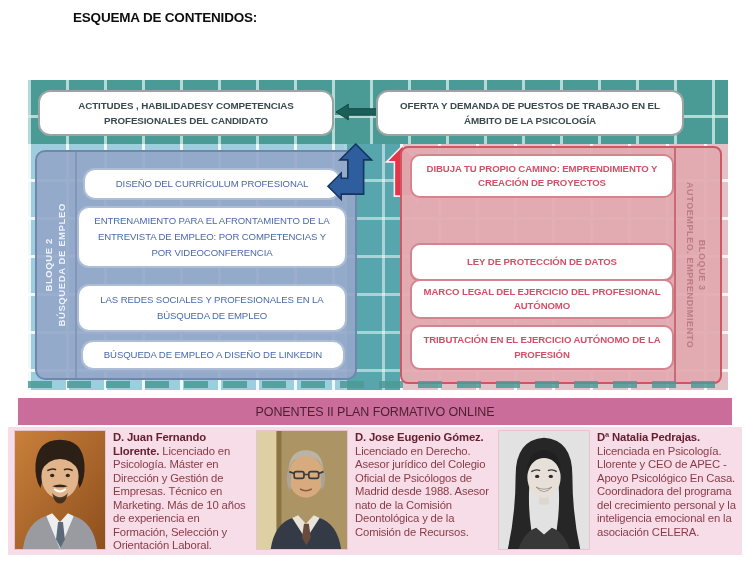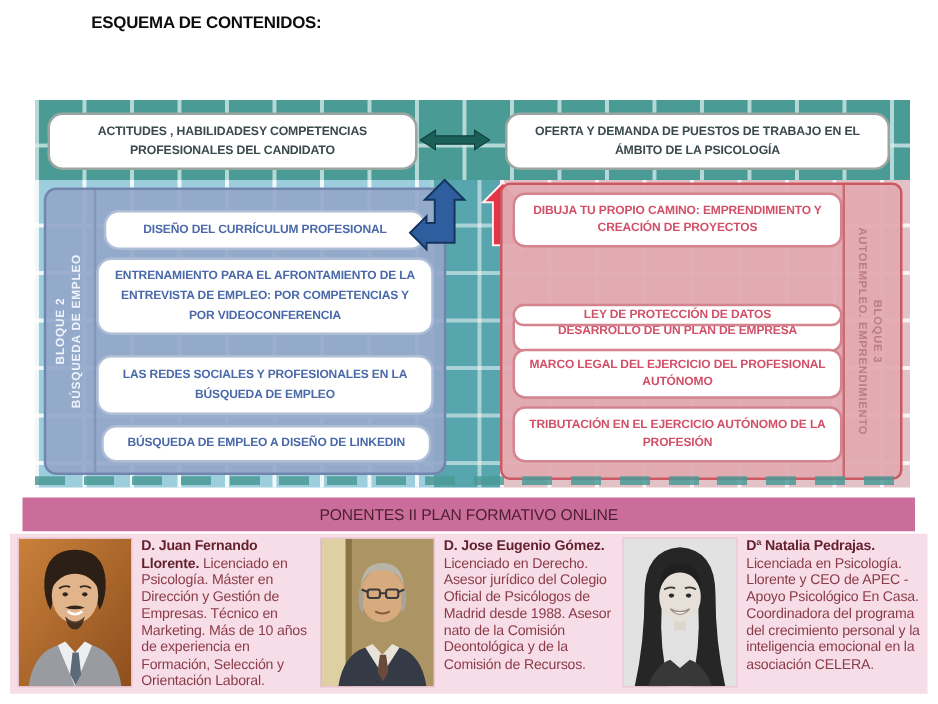--- a/index.html
+++ b/index.html
@@ -24,61 +24,61 @@
     background-size:38px 38px; }
 
   .top-band { position:absolute; left:0; top:36px; width:700px; height:64px;
     background-color:#4a9a96; --grout:rgba(215,238,235,.75); }
 
   .wbox { position:absolute; background:#fff; border:2px solid #9aa5a2; border-radius:12px;
     display:flex; align-items:center; justify-content:center; text-align:center;
     font-weight:bold; font-size:9.8px; color:#39494c; line-height:1.55; padding:2px 14px;
     letter-spacing:-0.1px; }
   .wbox.left  { left:10px;  top:10px; width:296px; height:46px; }
-  .wbox.right { left:376px; top:10px; width:308px; height:46px; }
+  .wbox.right { left:348px; top:10px; width:308px; height:46px; }
 
   .h-arrow { position:absolute; left:308px; top:19px; width:56px; height:26px; }
 
   .middle-band { position:absolute; left:0; top:100px; width:700px; height:246px; }
   .zone { position:absolute; top:0; height:246px; }
   .zone-left   { left:0;     width:316px; background-color:#9dcede; --grout:rgba(255,255,255,.85); }
   .zone-center { left:316px; width:56px;  background-color:#57a5ad; --grout:rgba(255,255,255,.5); }
   .zone-right  { left:372px; width:328px; background-color:#e3c2c7; --grout:rgba(255,255,255,.8); }
   .middle-band::after { content:""; position:absolute; left:0; bottom:2px; width:700px; height:7px;
     background:repeating-linear-gradient(90deg, rgba(74,154,150,.85) 0 24px, transparent 24px 39px); }
 
   
   .bloque2 { position:absolute; left:7px; top:6px; width:322px; height:230px;
     background:rgba(148,167,201,.92); border:2px solid #7286ad; border-radius:10px; }
   .b2-strip { position:absolute; left:0; top:0; width:40px; height:100%;
     border-right:2px solid #8497b8; display:flex; align-items:center; justify-content:center; }
   .vlabel { white-space:nowrap; text-align:center; font-weight:bold; line-height:1.35; }
   .b2-strip .vlabel { transform:rotate(-90deg); color:#eef2fa; font-size:9.5px; letter-spacing:.6px; }
   .b2box { position:absolute; background:#fff; border:2px solid #aebdd6; border-radius:12px;
     display:flex; align-items:center; justify-content:center; text-align:center;
-    font-weight:bold; font-size:9.6px; color:#4a69a9; line-height:1.7; padding:2px 10px;
+    font-weight:normal; font-size:9.6px; color:#4a69a9; line-height:1.7; padding:2px 10px;
     letter-spacing:-0.1px; }
   .b2box.i0 { left:46px; top:16px;  width:258px; height:32px; }
   .b2box.i1 { left:40px; top:54px;  width:270px; height:62px; }
   .b2box.i2 { left:40px; top:132px; width:270px; height:48px; }
   .b2box.i3 { left:44px; top:188px; width:264px; height:30px; }
 
   
   .bloque3 { position:absolute; left:372px; top:2px; width:322px; height:238px;
     background:rgba(226,170,176,.95); border:2px solid #cc5864; border-radius:8px; }
   .b3-strip { position:absolute; right:4px; top:0; width:42px; height:100%;
     border-left:2px solid #c96a74; display:flex; align-items:center; justify-content:center; }
   .b3-strip .vlabel { transform:rotate(90deg); color:#bd7c87; font-size:9px; letter-spacing:.6px; }
   .b3box { position:absolute; background:#fff; border:2px solid #d4848e; border-radius:10px;
     display:flex; align-items:center; justify-content:center; text-align:center;
     font-weight:bold; font-size:9.6px; color:#d25067; line-height:1.5; padding:2px 10px;
     letter-spacing:-0.1px; }
   .b3box.i0 { left:8px; top:6px;   width:264px; height:44px; }
   .b3box.i1 { left:8px; top:58px;  width:264px; height:33px;margin-top:43px; }
-  .b3box.i2 { left:8px; top:95px;  width:264px; height:18px; }
+  .b3box.i2 { left:8px; top:95px;  width:264px; height:38px; }
   .b3box.i3 { left:8px; top:131px; width:264px; height:40px; }
   .b3box.i4 { left:8px; top:177px; width:264px; height:45px; }
 
   .branch-arrows { position:absolute; left:296px; top:-2px; width:110px; height:64px; }
 
   
   .ponentes-bar { position:absolute; left:18px; top:398px; width:714px; height:27px;
     background:#cb6d9b; color:#4a1f2e; font-weight:normal; font-size:12.5px;
     display:flex; align-items:center; justify-content:center; letter-spacing:-0.1px; }
 

